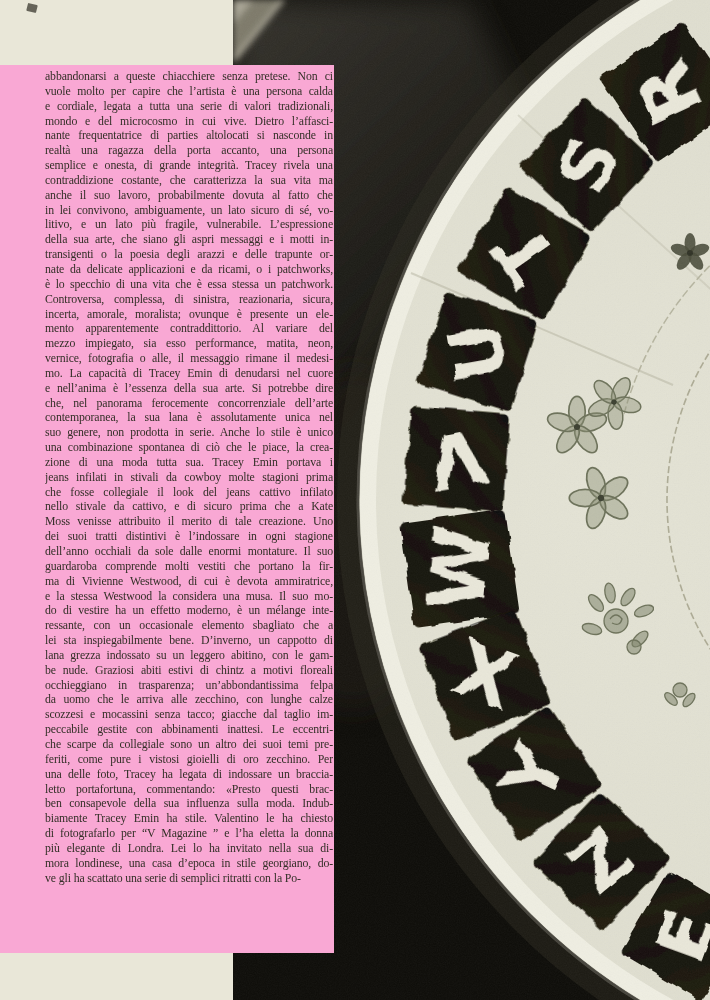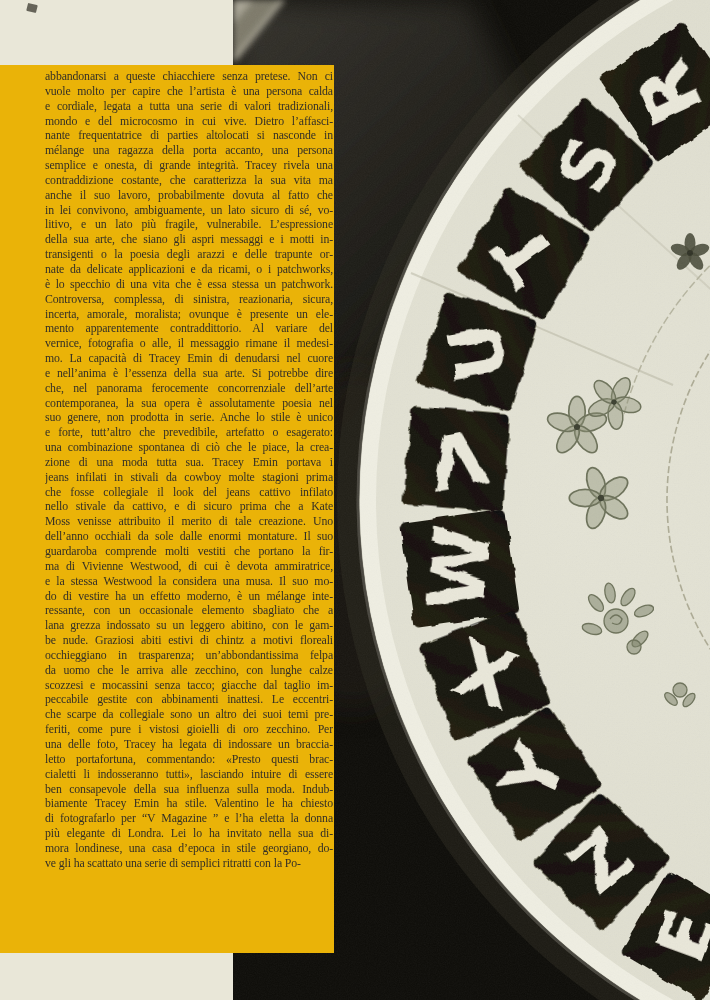--- a/index.html
+++ b/index.html
@@ -2,21 +2,21 @@
 <html><head>
 <meta charset="utf-8">
 <style>
   html,body{margin:0;padding:0;}
   body{width:710px;height:1000px;background:#e9e7d8;font-family:"Liberation Serif",serif;}
   .page{position:relative;width:710px;height:1000px;overflow:hidden;background:#e9e7d8;}
   .photo{position:absolute;left:233px;top:0;width:477px;height:1000px;}
   .photo svg{display:block;width:100%;height:100%;}
   .scan-mark{position:absolute;left:27px;top:4px;width:10px;height:8px;background:#45433a;
              transform:rotate(14deg);border-radius:1px;opacity:.8;}
-  .textblock{position:absolute;left:0;top:65px;width:334px;height:888px;background:#eab308;
+  .textblock{position:absolute;left:0;top:65px;width:334px;height:888px;background:#f9a8d4;
              box-sizing:border-box;padding:4px 0 0 45px;}
   .tline{width:288px;font-size:11.8px;line-height:14.85px;height:14.85px;color:#332f27;
          text-align:justify;text-align-last:justify;white-space:nowrap;overflow:hidden;
          letter-spacing:-0.12px;font-family:"Liberation Serif",serif;}
   .tline.last{text-align-last:left;}
 </style>
 </head>
 <body>
 
 <div class="page">
@@ -164,63 +164,64 @@
   </div>
 
   <div class="scan-mark"></div>
 
   <div class="textblock" id="textcol">
       <div class="tline">abbandonarsi a queste chiacchiere senza pretese. Non ci</div>
       <div class="tline">vuole molto per capire che l’artista è una persona calda</div>
       <div class="tline">e cordiale, legata a tutta una serie di valori tradizionali,</div>
       <div class="tline">mondo e del microcosmo in cui vive. Dietro l’affasci-</div>
       <div class="tline">nante frequentatrice di parties altolocati si nasconde in</div>
-      <div class="tline">mélange una ragazza della porta accanto, una persona</div>
+      <div class="tline">realtà una ragazza della porta accanto, una persona</div>
       <div class="tline">semplice e onesta, di grande integrità. Tracey rivela una</div>
       <div class="tline">contraddizione costante, che caratterizza la sua vita ma</div>
       <div class="tline">anche il suo lavoro, probabilmente dovuta al fatto che</div>
       <div class="tline">in lei convivono, ambiguamente, un lato sicuro di sé, vo-</div>
       <div class="tline">litivo, e un lato più fragile, vulnerabile. L’espressione</div>
       <div class="tline">della sua arte, che siano gli aspri messaggi e i motti in-</div>
       <div class="tline">transigenti o la poesia degli arazzi e delle trapunte or-</div>
       <div class="tline">nate da delicate applicazioni e da ricami, o i patchworks,</div>
       <div class="tline">è lo specchio di una vita che è essa stessa un patchwork.</div>
       <div class="tline">Controversa, complessa, di sinistra, reazionaria, sicura,</div>
       <div class="tline">incerta, amorale, moralista; ovunque è presente un ele-</div>
       <div class="tline">mento apparentemente contraddittorio. Al variare del</div>
+      <div class="tline">mezzo impiegato, sia esso performance, matita, neon,</div>
       <div class="tline">vernice, fotografia o alle, il messaggio rimane il medesi-</div>
       <div class="tline">mo. La capacità di Tracey Emin di denudarsi nel cuore</div>
       <div class="tline">e nell’anima è l’essenza della sua arte. Si potrebbe dire</div>
       <div class="tline">che, nel panorama ferocemente concorrenziale dell’arte</div>
-      <div class="tline">contemporanea, la sua opera è assolutamente poesia nel</div>
+      <div class="tline">contemporanea, la sua lana è assolutamente unica nel</div>
       <div class="tline">suo genere, non prodotta in serie. Anche lo stile è unico</div>
-      <div class="tline">e forte, tutt’altro che prevedibile, artefatto o esagerato:</div>
       <div class="tline">una combinazione spontanea di ciò che le piace, la crea-</div>
       <div class="tline">zione di una moda tutta sua. Tracey Emin portava i</div>
       <div class="tline">jeans infilati in stivali da cowboy molte stagioni prima</div>
       <div class="tline">che fosse collegiale il look del jeans cattivo infilato</div>
       <div class="tline">nello stivale da cattivo, e di sicuro prima che a Kate</div>
       <div class="tline">Moss venisse attribuito il merito di tale creazione. Uno</div>
+      <div class="tline">dei suoi tratti distintivi è l’indossare in ogni stagione</div>
       <div class="tline">dell’anno occhiali da sole dalle enormi montature. Il suo</div>
       <div class="tline">guardaroba comprende molti vestiti che portano la fir-</div>
       <div class="tline">ma di Vivienne Westwood, di cui è devota ammiratrice,</div>
       <div class="tline">e la stessa Westwood la considera una musa. Il suo mo-</div>
       <div class="tline">do di vestire ha un effetto moderno, è un mélange inte-</div>
       <div class="tline">ressante, con un occasionale elemento sbagliato che a</div>
+      <div class="tline">lei sta inspiegabilmente bene. D’inverno, un cappotto di</div>
       <div class="tline">lana grezza indossato su un leggero abitino, con le gam-</div>
       <div class="tline">be nude. Graziosi abiti estivi di chintz a motivi floreali</div>
       <div class="tline">occhieggiano in trasparenza; un’abbondantissima felpa</div>
       <div class="tline">da uomo che le arriva alle zecchino, con lunghe calze</div>
       <div class="tline">scozzesi e mocassini senza tacco; giacche dal taglio im-</div>
       <div class="tline">peccabile gestite con abbinamenti inattesi. Le eccentri-</div>
       <div class="tline">che scarpe da collegiale sono un altro dei suoi temi pre-</div>
       <div class="tline">feriti, come pure i vistosi gioielli di oro zecchino. Per</div>
       <div class="tline">una delle foto, Tracey ha legata di indossare un braccia-</div>
       <div class="tline">letto portafortuna, commentando: «Presto questi brac-</div>
-      <div class="tline">cialetti li indosseranno tutti», lasciando intuire di essere</div>
       <div class="tline">ben consapevole della sua influenza sulla moda. Indub-</div>
       <div class="tline">biamente Tracey Emin ha stile. Valentino le ha chiesto</div>
       <div class="tline">di fotografarlo per “V Magazine ” e l’ha eletta la donna</div>
       <div class="tline">più elegante di Londra. Lei lo ha invitato nella sua di-</div>
       <div class="tline">mora londinese, una casa d’epoca in stile georgiano, do-</div>
       <div class="tline last">ve gli ha scattato una serie di semplici ritratti con la Po-</div>
     </div>
 
 </div>
 

